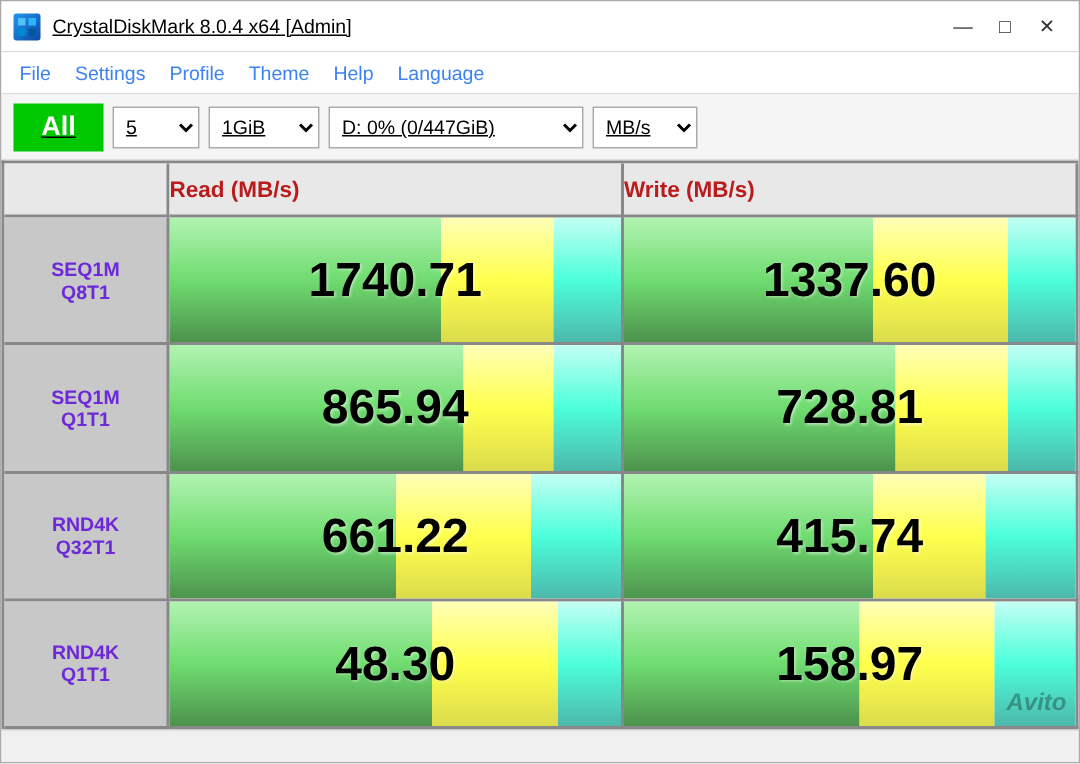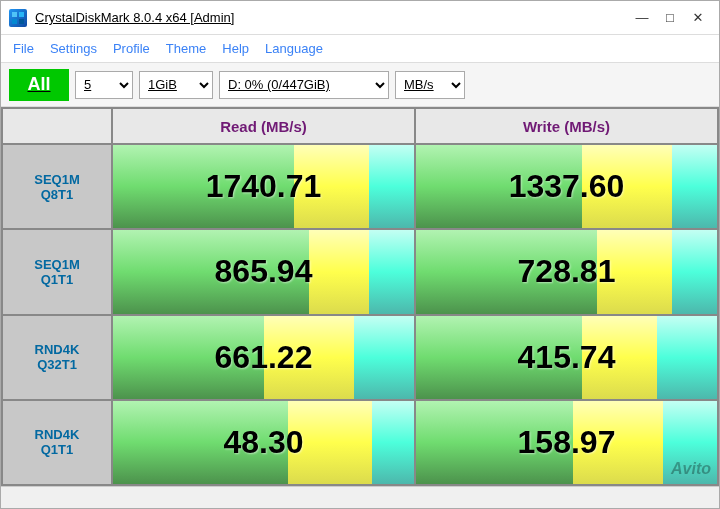--- a/index.html
+++ b/index.html
@@ -153,44 +153,44 @@
       margin: 0;
     }
 
     
     .header-cell {
       background: #e8e8e8;
       border-right: 2px solid #888;
       border-bottom: 2px solid #888;
       display: flex;
       align-items: center;
-      justify-content: center;
+      justify-content: flex-start;
       font-size: 15px;
       font-weight: bold;
-      color: #701a75;
+      color: #b91c1c;
     }
 
     .header-label-cell {
       background: #e8e8e8;
       border-right: 2px solid #888;
       border-bottom: 2px solid #888;
     }
 
     
     .row-label {
       background: #c8c8c8;
       border-right: 2px solid #888;
       border-bottom: 2px solid #888;
       display: flex;
       flex-direction: column;
       align-items: center;
       justify-content: center;
       font-size: 13px;
       font-weight: bold;
-      color: #0369a1;
+      color: #6d28d9;
       padding: 12px;
     }
 
     
     .value-cell {
       border-right: 2px solid #888;
       border-bottom: 2px solid #888;
       display: flex;
       align-items: center;
       justify-content: center;

